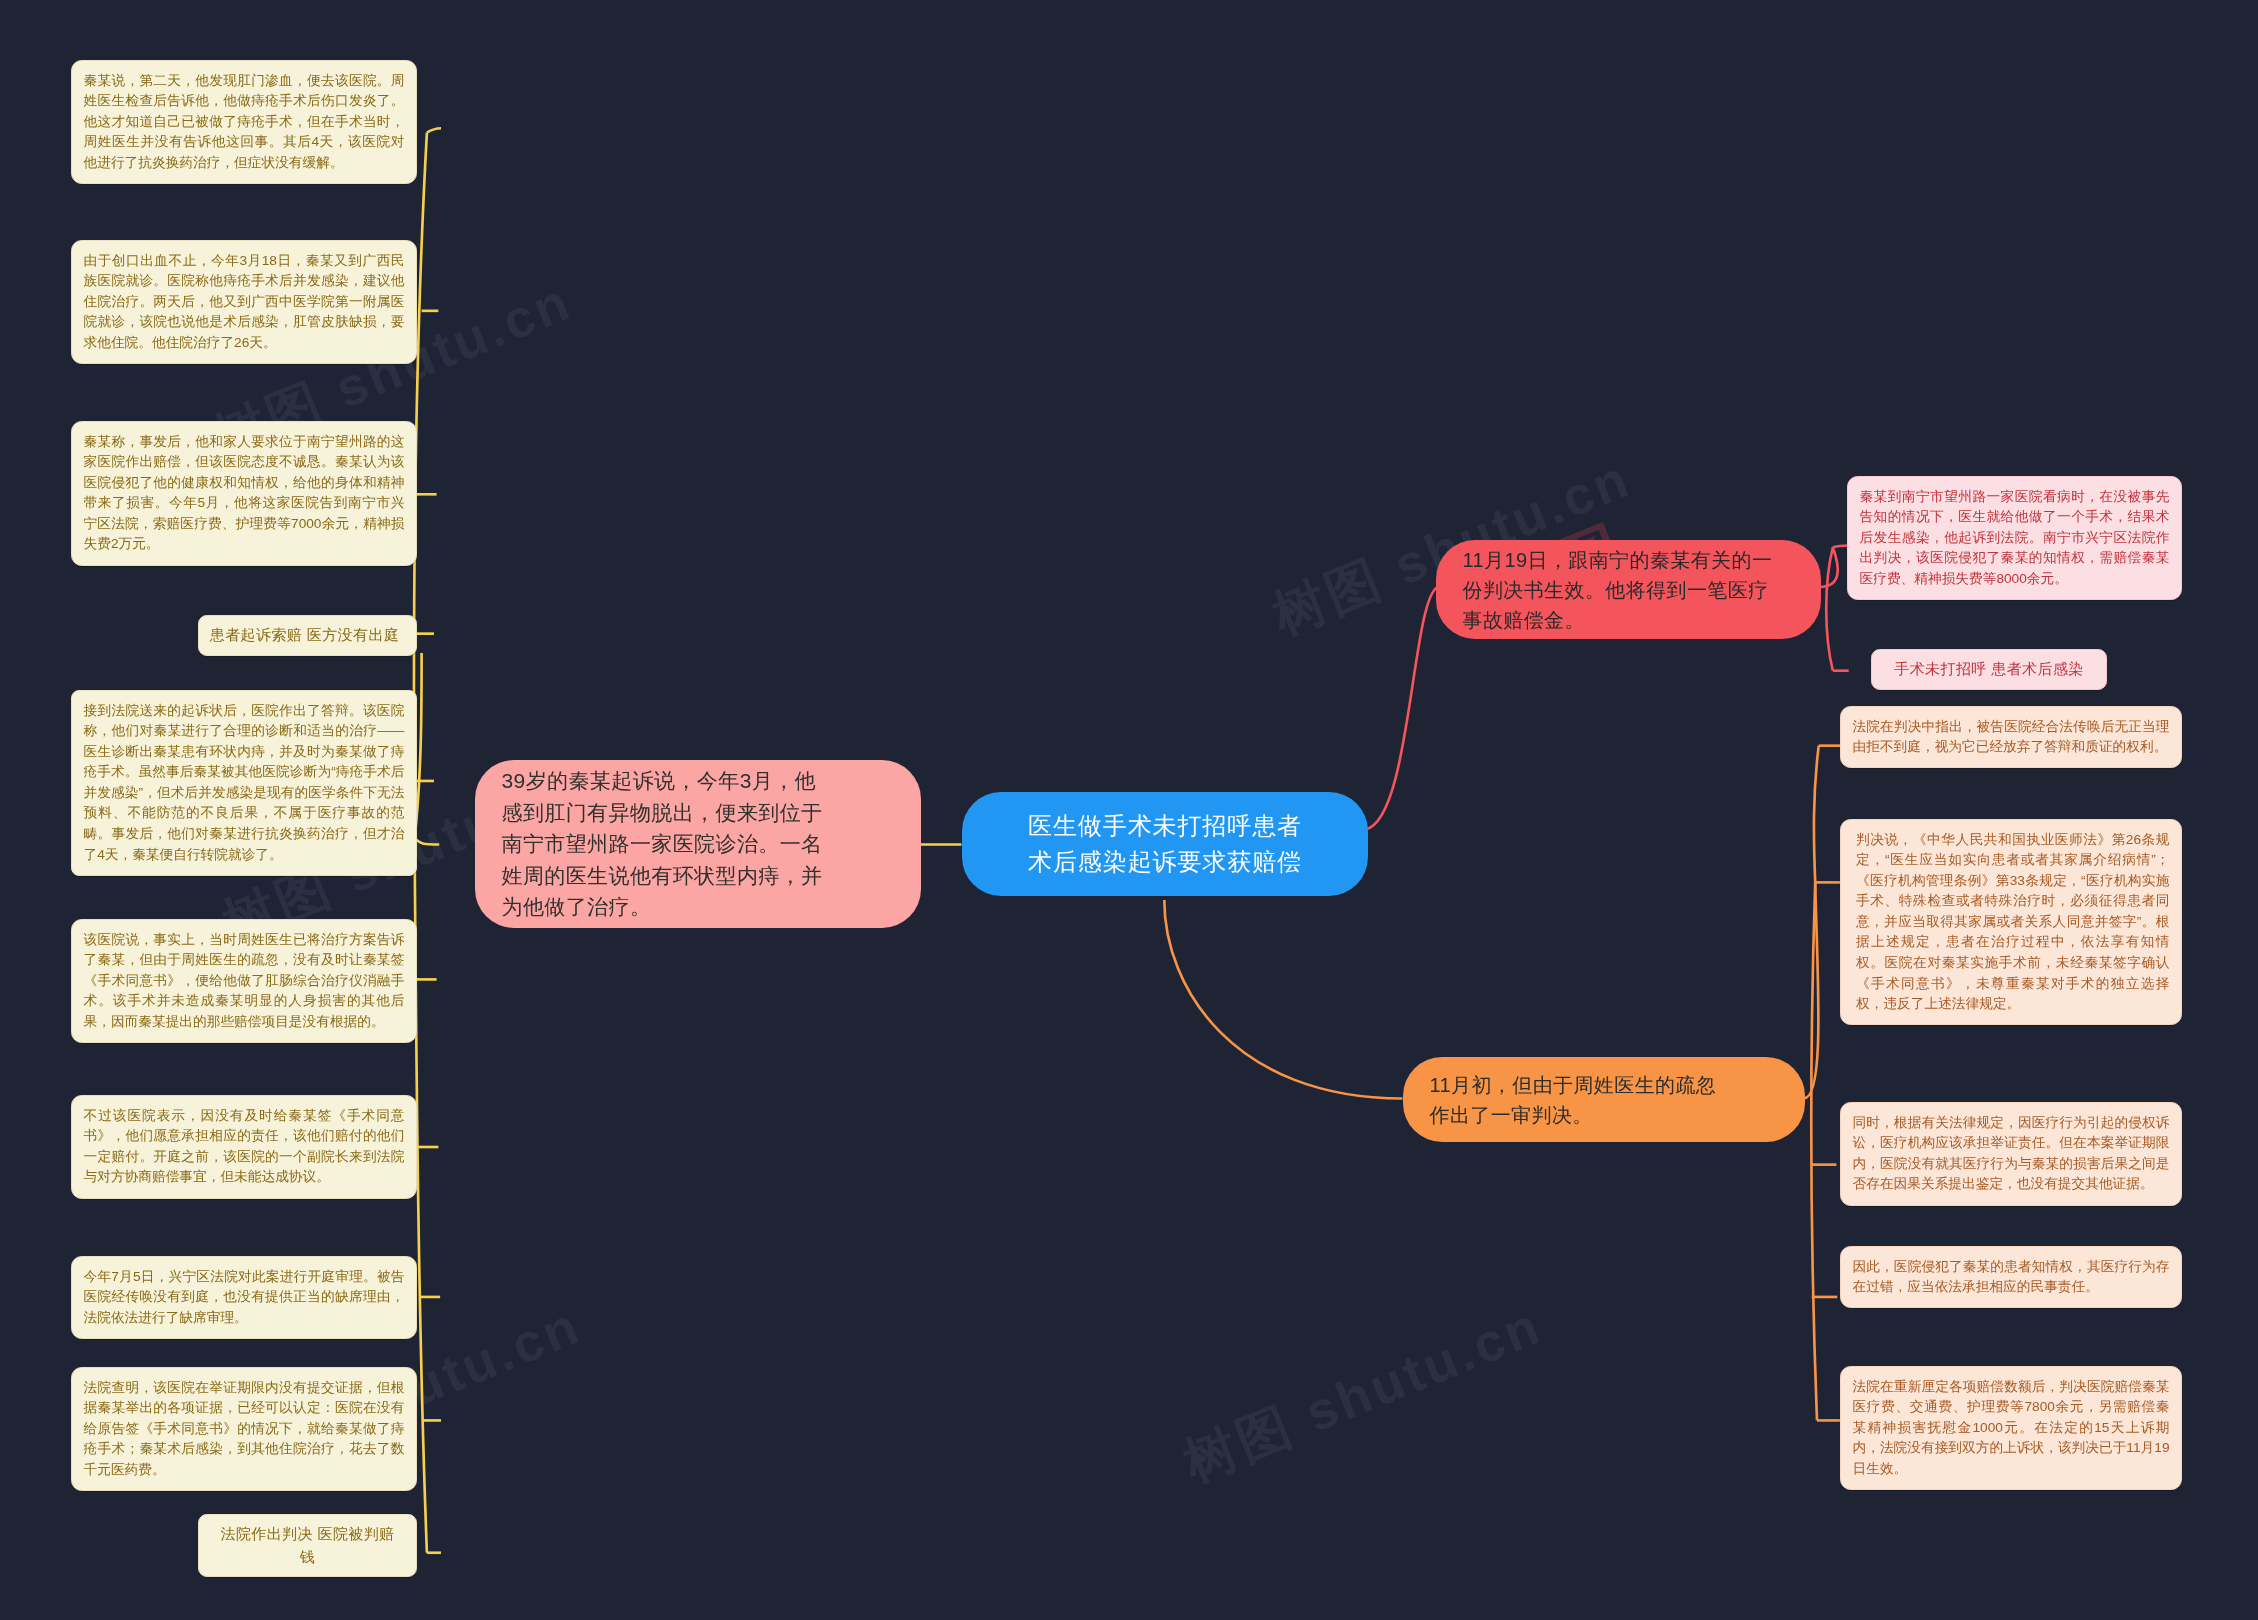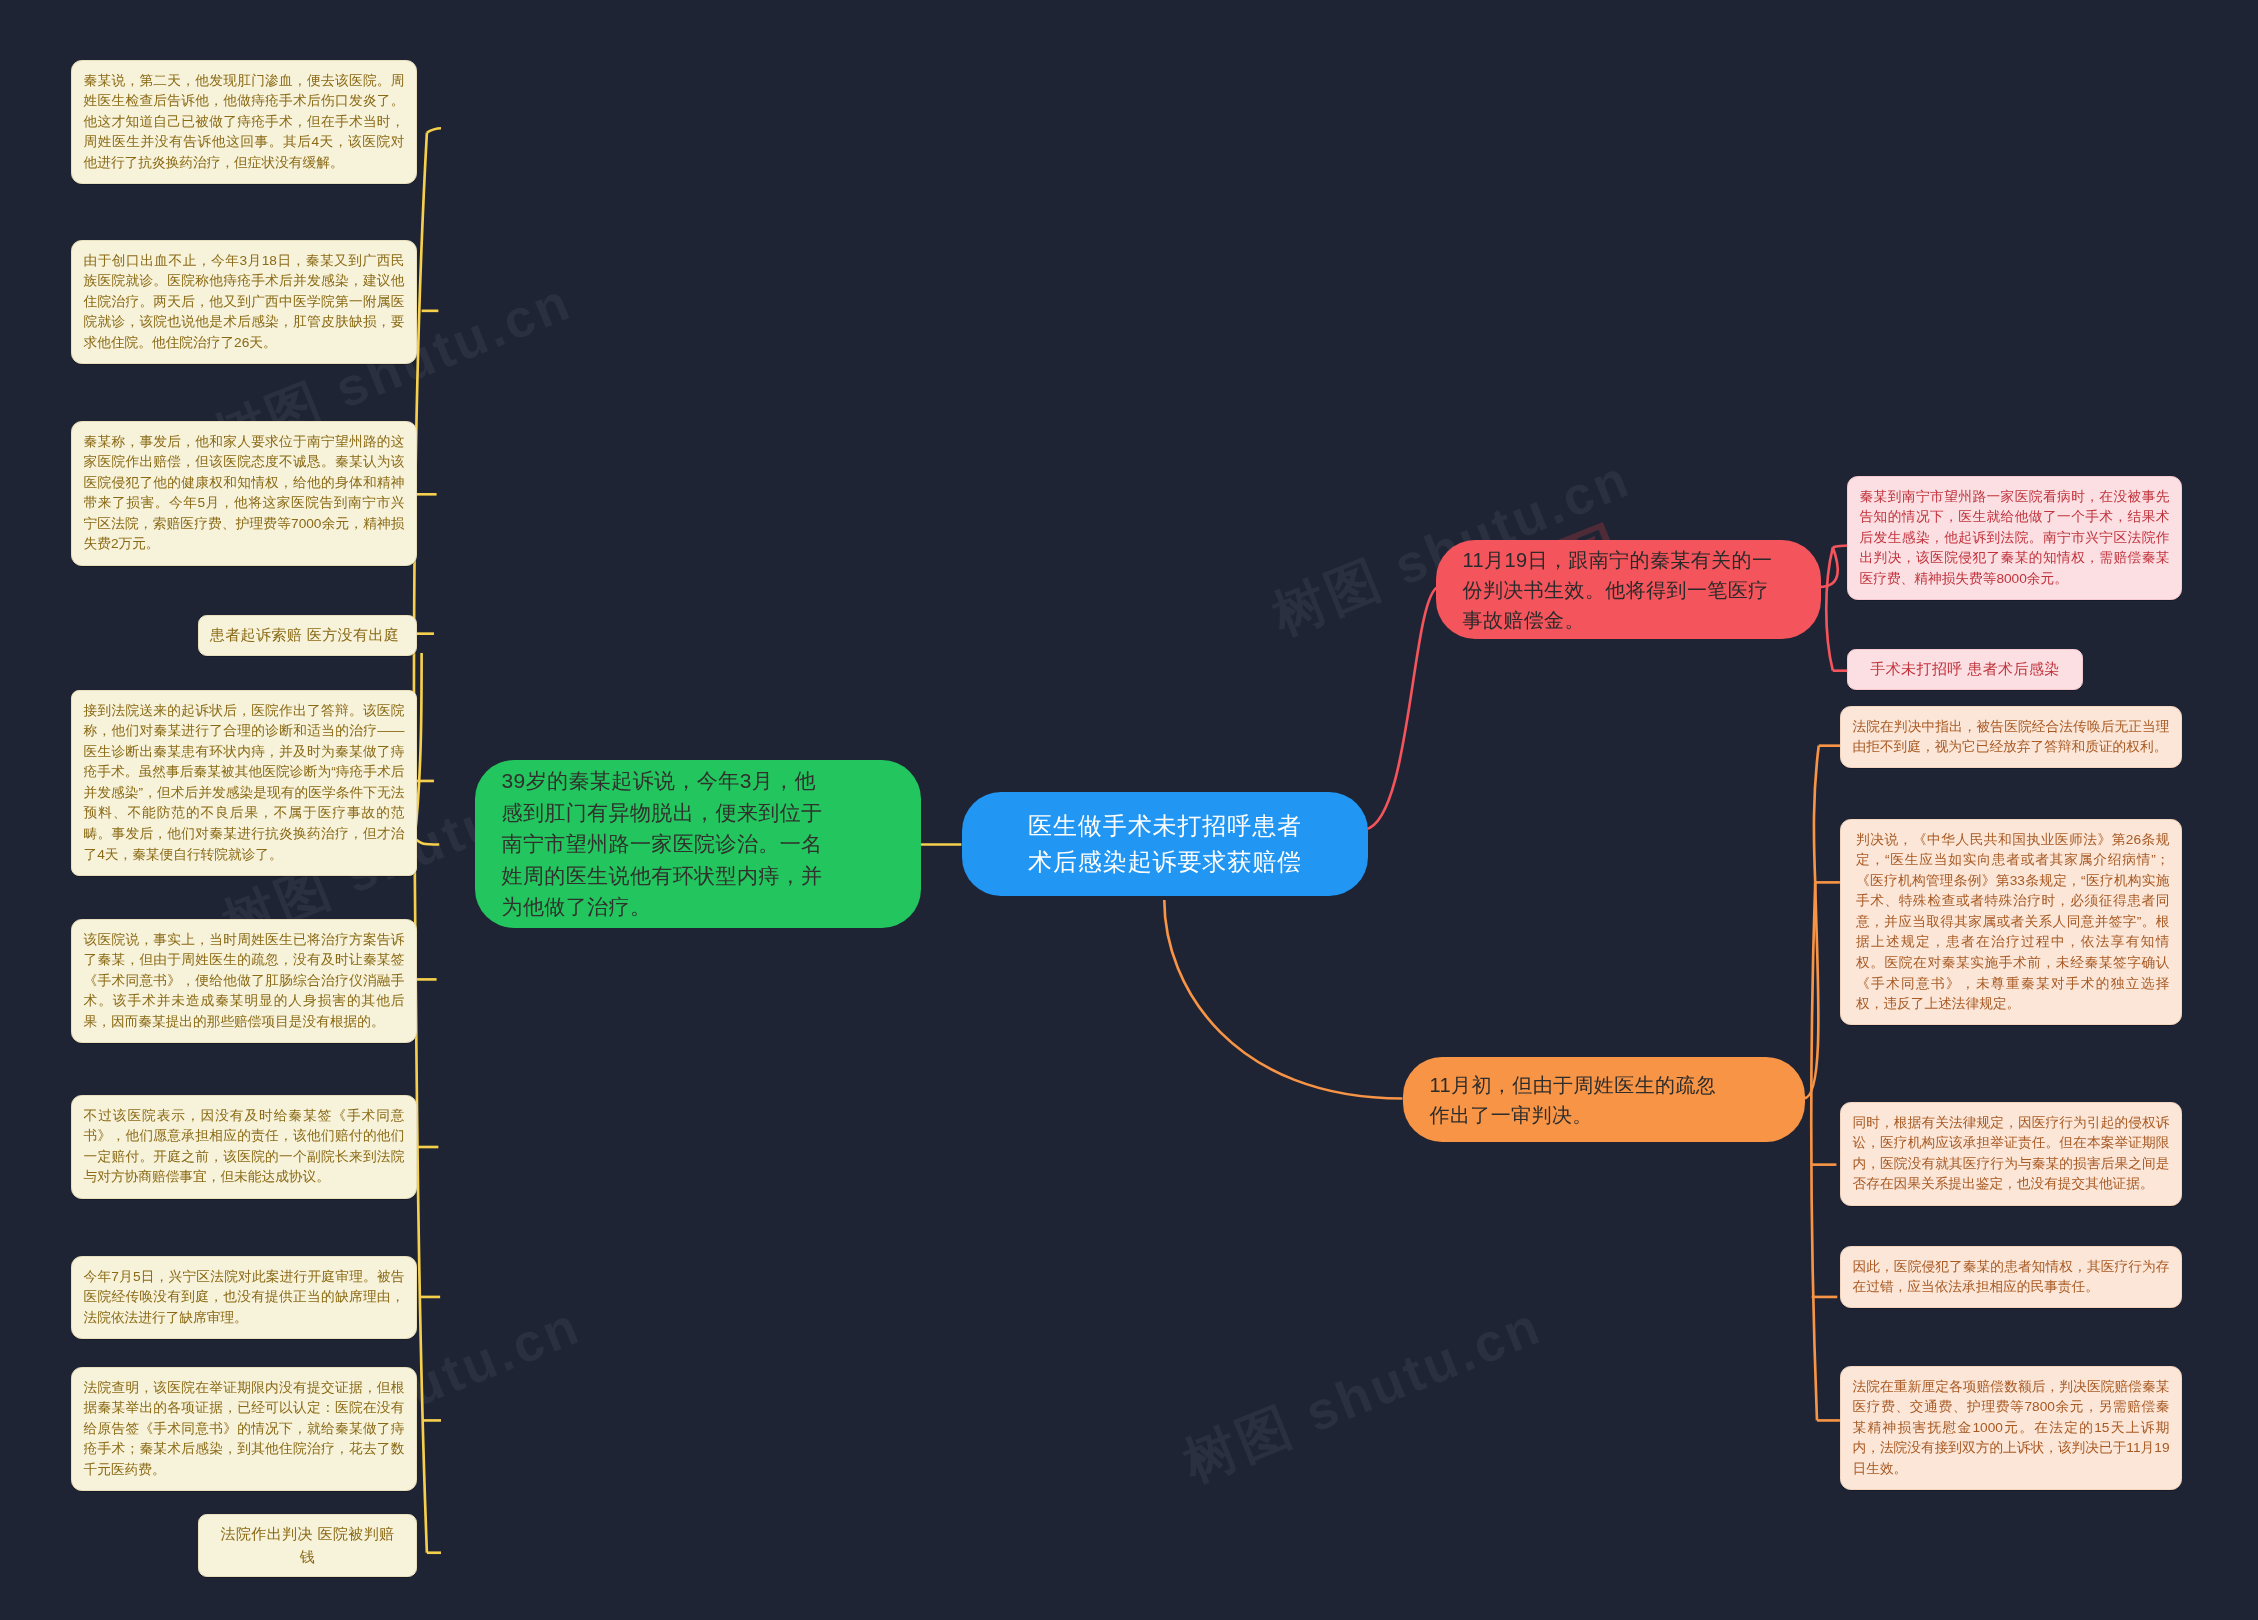--- a/index.html
+++ b/index.html
@@ -98,20 +98,21 @@
     border-radius: 10.6px;
     text-align: justify;
     box-shadow: 0 0.9px 0 rgba(0,0,0,0.25);
   }
   .leaf-pink.tag {
     text-align: center;
     padding: 8px 14px;
     font-size: 15px;
     border-radius: 8.8px;
     letter-spacing: 0.4px;
+    margin-left: 24px;
   }
 
   
   .pill {
     position: absolute;
     box-sizing: border-box;
     display: flex;
     align-items: center;
     border-radius: 39px;
     padding: 16px 26.5px;
@@ -120,21 +121,21 @@
   }
   .pill-blue {
     background: #2196f3;
     color: #ffffff;
     font-size: 24px;
     justify-content: center;
     text-align: center;
     letter-spacing: 0.9px;
   }
   .pill-yellow {
-    background: #22c55e;
+    background: #fca5a5;
     color: #30302c;
     font-size: 21px;
     letter-spacing: 0.4px;
   }
   .pill-red {
     background: #f4545b;
     color: #2a2a2a;
     font-size: 20px;
     letter-spacing: 0.4px;
   }

